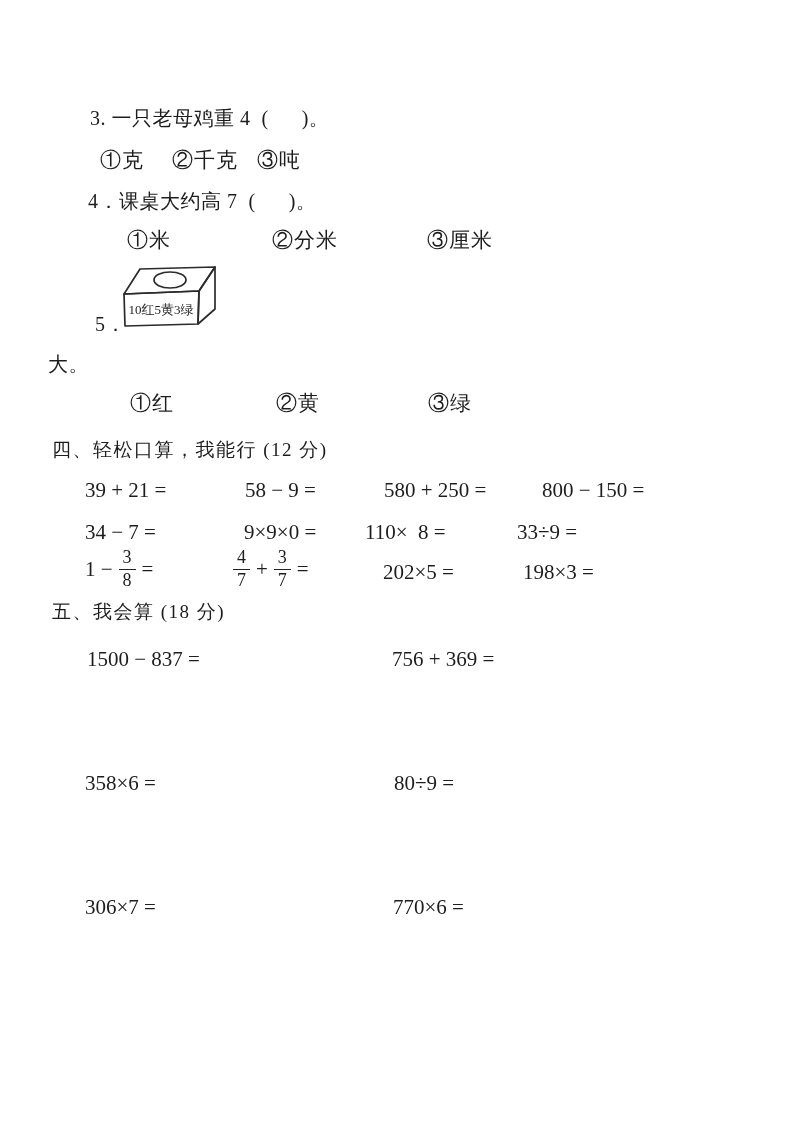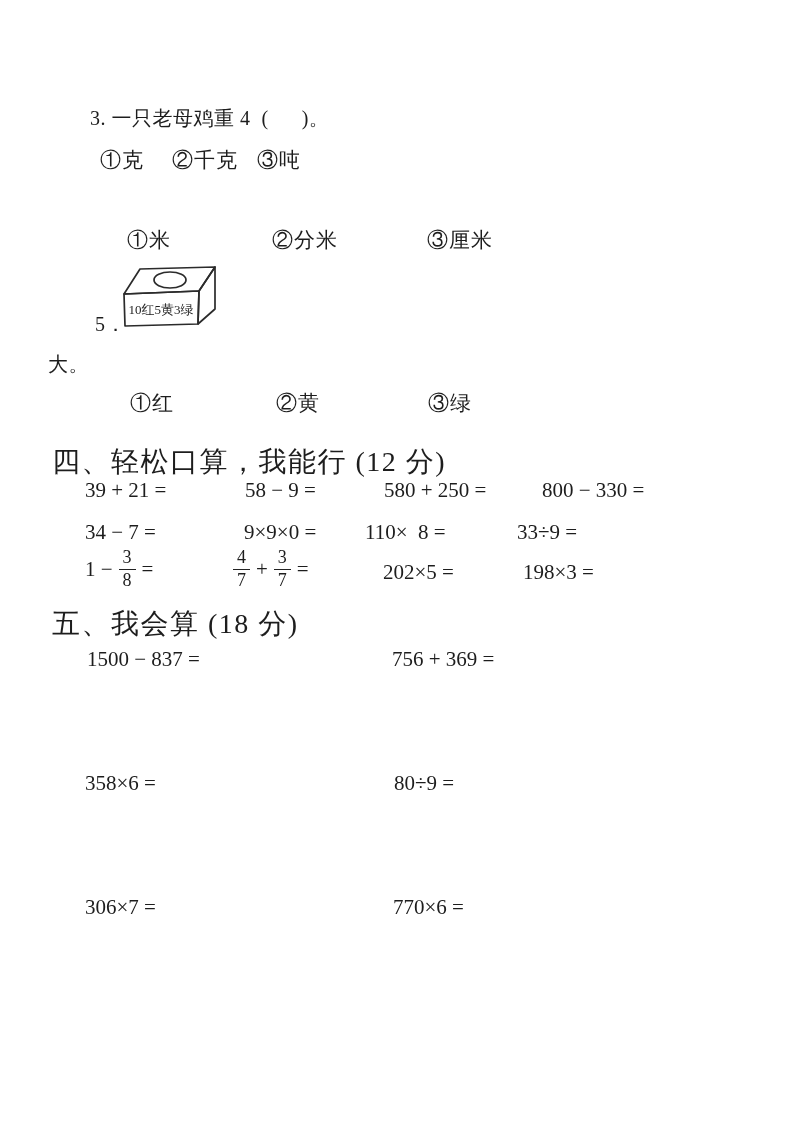--- a/index.html
+++ b/index.html
@@ -10,21 +10,21 @@
     background: #ffffff;
     font-family: "Liberation Serif", "DejaVu Serif", serif;
     color: #1d1d1d;
     overflow: hidden;
     padding-left: 26px;
   }
   .abs { position: absolute; white-space: pre; }
   .cjk  { font-size: 20px; letter-spacing: 0.5px; }
   .opt  { font-size: 21px; letter-spacing: 1px; }
   .eq   { font-size: 21px; }
-  .sec-title { font-size: 28px; letter-spacing: 1.5px; margin-top: 6px; }
+  .sec-title { font-size: 19px; letter-spacing: 1.5px; }
   .eqflex { display: flex; align-items: center; gap: 6px; font-size: 21px; }
   .frac {
     display: inline-flex;
     flex-direction: column;
     align-items: center;
     line-height: 1.1;
     font-size: 18px;
   }
   .frac .num { border-bottom: 1.5px solid #222; padding: 0 4px 1px 4px; }
   .frac .den { padding-top: 1px; }
@@ -33,20 +33,21 @@
 </head>
 <body>
 
 <div class="page">
 
   <div class="abs cjk" style="left:90px; top:105px">3. 一只老母鸡重 4  (      )。</div>
   <div class="abs opt" style="left:100px; top:146px">①克</div>
   <div class="abs opt" style="left:172px; top:146px">②千克</div>
   <div class="abs opt" style="left:257px; top:146px">③吨</div>
 
+  <div class="abs cjk" style="left:88px; top:188px">4．课桌大约高 7  (      )。</div>
   <div class="abs opt" style="left:127px; top:226px">①米</div>
   <div class="abs opt" style="left:272px; top:226px">②分米</div>
   <div class="abs opt" style="left:427px; top:226px">③厘米</div>
 
   <svg class="abs boxsvg" style="left:115px; top:261px" width="106" height="78" viewBox="0 0 106 78">
     <g fill="none" stroke="#2b2b2b" stroke-width="1.7" stroke-linejoin="round">
       <polygon points="9,33 25,8 100,6 84,30"></polygon>
       <polygon points="84,30 100,6 100,48 83,63"></polygon>
       <polygon points="9,33 84,30 83,63 10,65"></polygon>
       <ellipse cx="55" cy="19" rx="16" ry="8"></ellipse>
@@ -58,21 +59,21 @@
   <div class="abs cjk" style="left:48px; top:351px">大。</div>
   <div class="abs opt" style="left:130px; top:389px">①红</div>
   <div class="abs opt" style="left:276px; top:389px">②黄</div>
   <div class="abs opt" style="left:428px; top:389px">③绿</div>
 
   <div class="abs sec-title" style="left:52px; top:437px">四、轻松口算，我能行 (12 分)</div>
 
   <div class="abs eq" style="left:85px;  top:478px">39 + 21 =</div>
   <div class="abs eq" style="left:245px; top:478px">58 − 9 =</div>
   <div class="abs eq" style="left:384px; top:478px">580 + 250 =</div>
-  <div class="abs eq" style="left:542px; top:478px">800 − 330 =</div>
+  <div class="abs eq" style="left:542px; top:478px">800 − 150 =</div>
 
   <div class="abs eq" style="left:85px;  top:520px">34 − 7 =</div>
   <div class="abs eq" style="left:244px; top:520px">9×9×0 =</div>
   <div class="abs eq" style="left:365px; top:520px">110×  8 =</div>
   <div class="abs eq" style="left:517px; top:520px">33÷9 =</div>
 
   <div class="abs eqflex" style="left:85px; top:548px">
     <span>1 −</span>
     <span class="frac">
       <span class="num">3</span>

